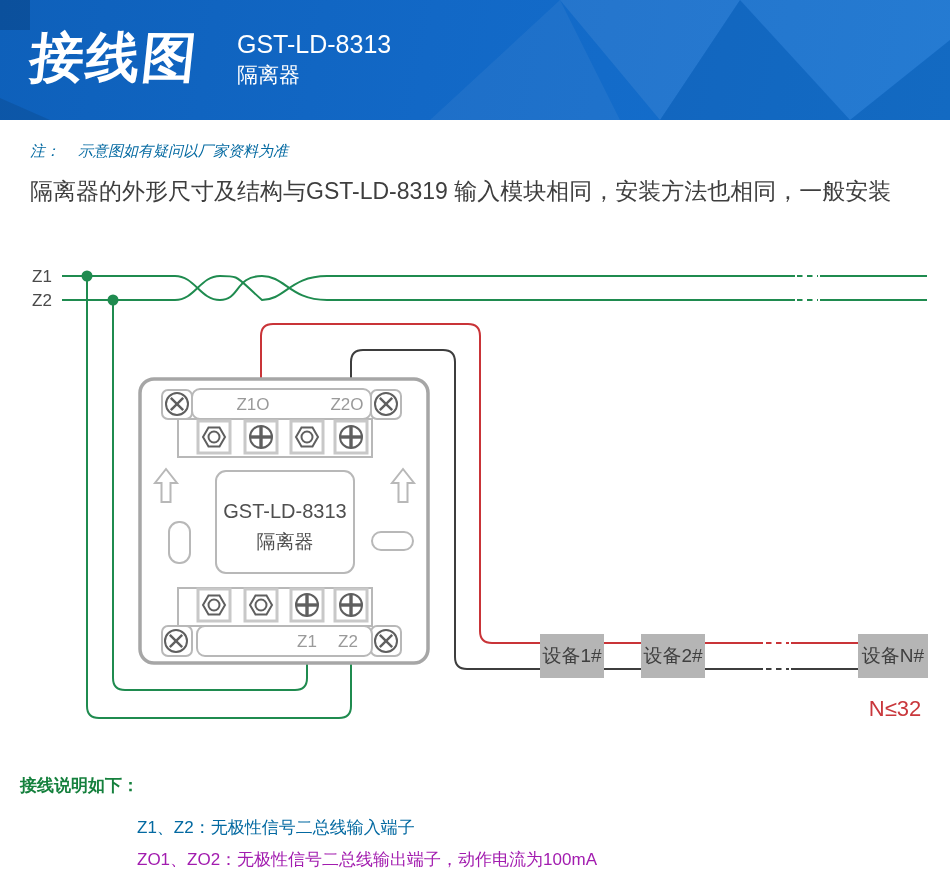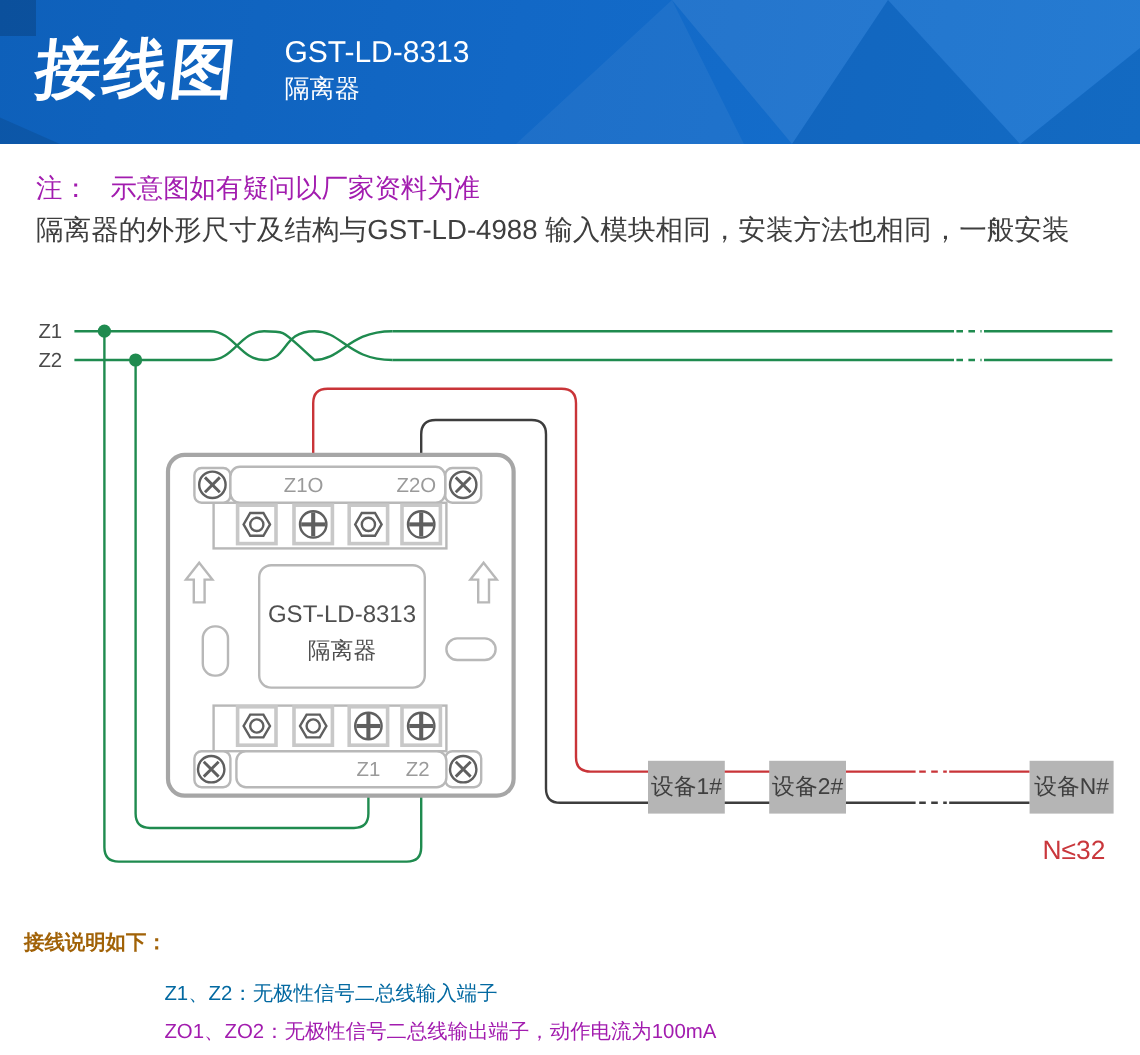--- a/index.html
+++ b/index.html
@@ -10,21 +10,21 @@
   .banner{position:absolute;left:0;top:0;width:950px;height:120px;
           background:linear-gradient(100deg,#0e60ba 0%,#1268c6 45%,#1571cf 100%);}
   .banner .facets{position:absolute;left:0;top:0;}
   .banner-title{position:absolute;left:30px;top:22px;font-size:54px;font-weight:bold;color:#ffffff;
                 transform:skewX(-6deg);letter-spacing:2px;white-space:nowrap;}
   .banner-sub{position:absolute;left:237px;top:32px;color:#ffffff;line-height:1;}
   .banner-model{font-size:25px;}
   .banner-name{font-size:21px;margin-top:7px;}
 
   
-  .note{position:absolute;left:30px;top:142px;font-size:22px;color:#a21caf;white-space:nowrap;}
+  .note{position:absolute;left:30px;top:142px;font-size:15px;color:#0369a1;white-space:nowrap;font-style:italic;}
   .note-text{margin-left:18px;}
   .desc{position:absolute;left:30px;top:173px;width:905px;font-size:23px;line-height:36px;color:#3e3e3e;}
 
   
   .diagram{position:absolute;left:0;top:250px;}
   .wire-g{stroke:#1f8b4f;stroke-width:2;fill:none;}
   .wire-r{stroke:#c93438;stroke-width:2;fill:none;}
   .wire-k{stroke:#3d3d3d;stroke-width:2;fill:none;}
   .dashseg{stroke-dasharray:5.5 4.5;}
   .dot{fill:#1f8b4f;stroke:none;}
@@ -38,21 +38,21 @@
   .devbox{fill:#b5b5b5;stroke:none;}
   text{font-family:"Liberation Sans","DejaVu Sans",sans-serif;}
   .buslbl{fill:#4a4a4a;font-size:17px;}
   .lbl{fill:#9a9a9a;font-size:17px;text-anchor:middle;}
   .modname1{fill:#4f4f4f;font-size:20px;text-anchor:middle;}
   .modname2{fill:#4f4f4f;font-size:19px;text-anchor:middle;}
   .devlbl{fill:#3f3f3f;font-size:19px;text-anchor:middle;}
   .nlimit{fill:#c9373c;font-size:22px;text-anchor:middle;}
 
   
-  .instr-heading{position:absolute;left:20px;top:774px;font-size:17px;font-weight:bold;color:#a16207;white-space:nowrap;}
+  .instr-heading{position:absolute;left:20px;top:774px;font-size:17px;font-weight:bold;color:#15803d;white-space:nowrap;}
   .instr-item-1{position:absolute;left:137px;top:816px;font-size:17px;color:#0369a1;white-space:nowrap;}
   .instr-item-2{position:absolute;left:137px;top:848px;font-size:17px;color:#a21caf;white-space:nowrap;}
 </style>
 </head>
 <body>
 
 <div class="page">
 
   <header class="banner">
     <svg class="facets" width="950" height="120">
@@ -68,21 +68,21 @@
     <div class="banner-sub">
       <div class="banner-model">GST-LD-8313</div>
       <div class="banner-name">隔离器</div>
     </div>
   </header>
 
   <div class="note">
     <span class="note-label">注：</span><span class="note-text">示意图如有疑问以厂家资料为准</span>
   </div>
   <div class="desc">
-    <span>隔离器的外形尺寸及结构与GST-LD-4988 输入模块相同，安装方法也相同，一般安装</span><br>
+    <span>隔离器的外形尺寸及结构与GST-LD-8319 输入模块相同，安装方法也相同，一般安装</span><br>
   </div>
 
   <svg class="diagram" width="950" height="480" viewBox="0 0 950 480">
     <defs>
       <g id="nut">
         <polygon class="screw" points="11,0 5.5,-9.5 -5.5,-9.5 -11,0 -5.5,9.5 5.5,9.5"></polygon>
         <circle class="screw" cx="0" cy="0" r="5.5"></circle>
       </g>
       <g id="phil">
         <circle class="screw" cx="0" cy="0" r="11"></circle>

